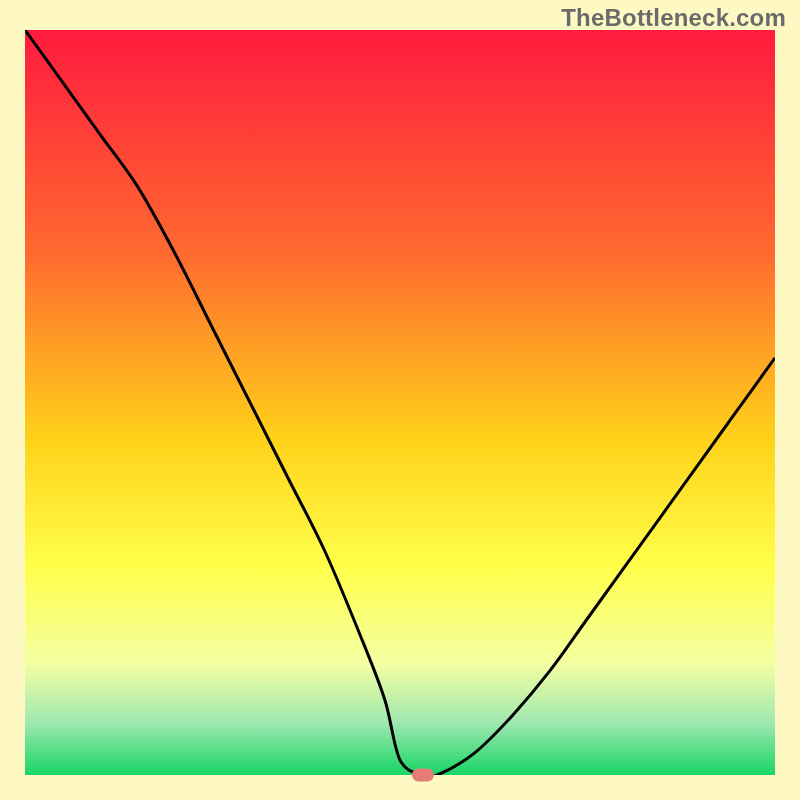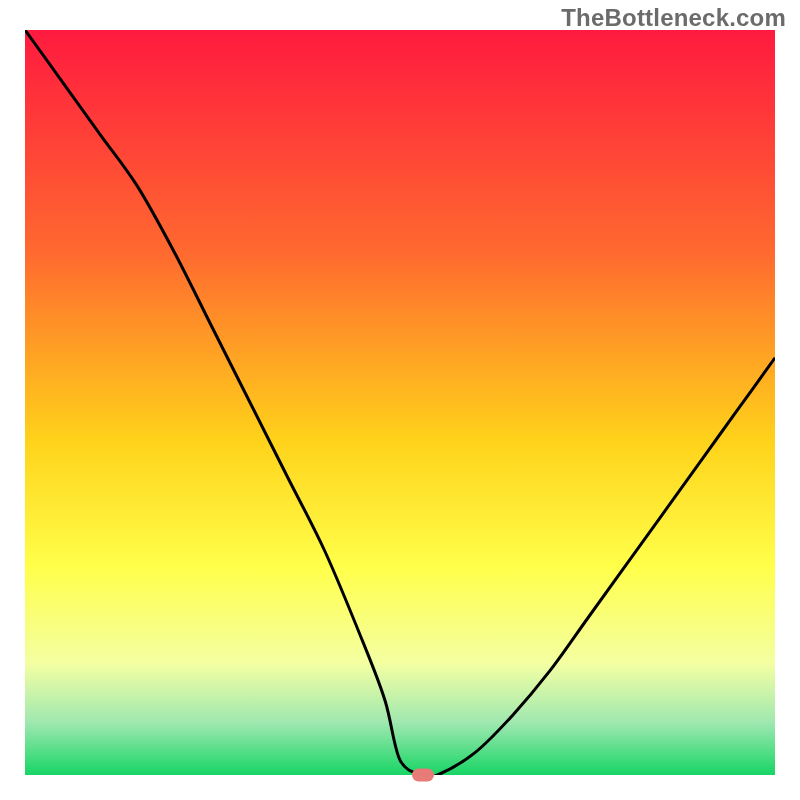--- a/index.html
+++ b/index.html
@@ -7,21 +7,21 @@
     padding: 0;
     width: 800px;
     height: 800px;
     background: #000;
     overflow: hidden;
   }
   .frame {
     position: relative;
     width: 800px;
     height: 800px;
-    background: #ffffff;
+    background: #fef9c3;
   }
   .watermark {
     position: absolute;
     top: 4px;
     right: 14px;
     font-family: Arial, Helvetica, sans-serif;
     font-size: 24px;
     font-weight: 600;
     color: #6b6b6b;
     letter-spacing: 0.2px;

